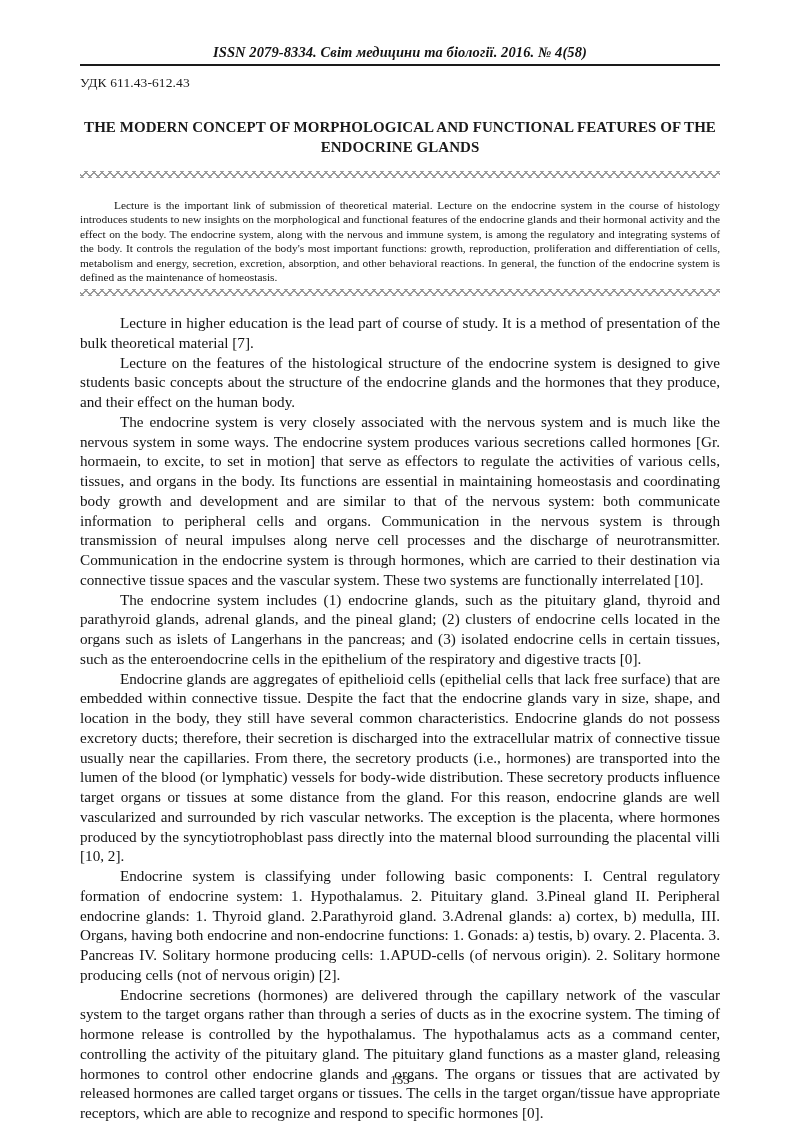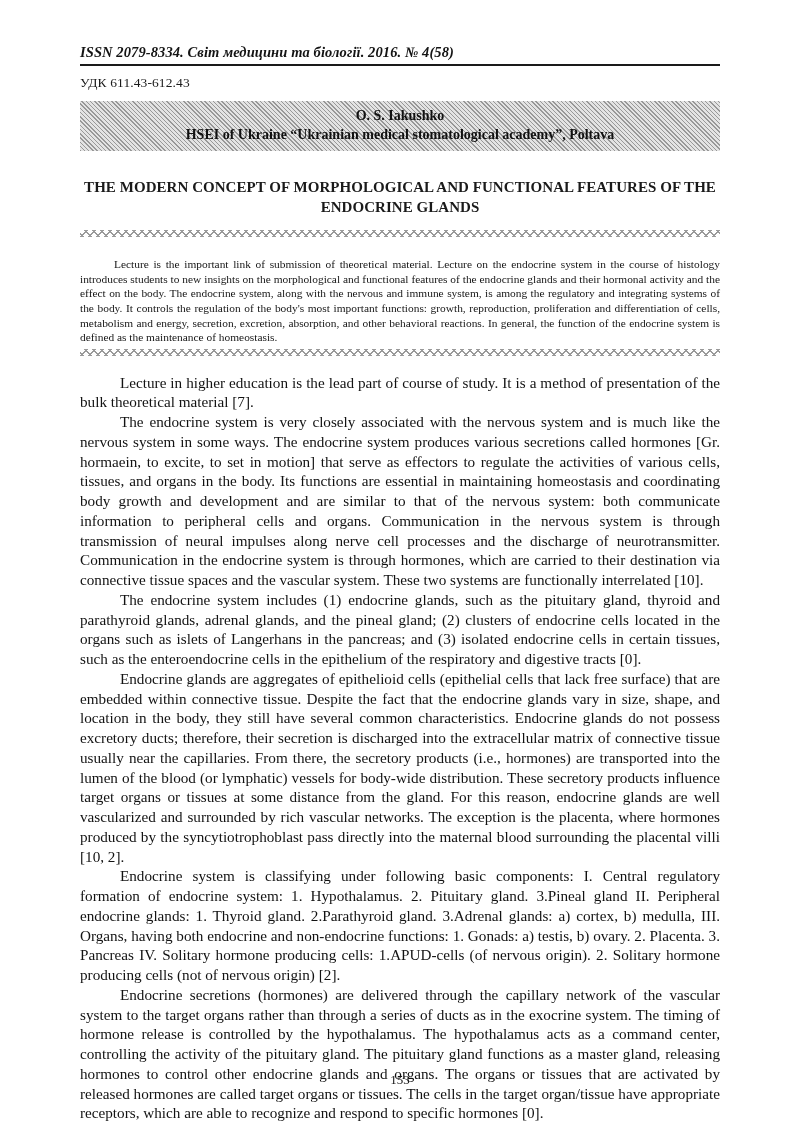--- a/index.html
+++ b/index.html
@@ -21,21 +21,21 @@
     left: 0; top: 0;
     width: 800px;
     height: 1132px;
     box-sizing: border-box;
     padding: 0 80px;
   }
 
   
   .runninghead {
     margin-top: 44px;
-    text-align: left;
+    text-align: center;
     font-style: italic;
     font-weight: bold;
     font-size: 14.5px;
     letter-spacing: 0.1px;
     color: #141414;
     padding-bottom: 3px;
   }
   .rule-thick {
     border-bottom: 2px solid #1a1a1a;
     margin-bottom: 1px;
@@ -147,37 +147,34 @@
 </head>
 <body>
 
 <div class="page">
 
   <div class="runninghead">ISSN 2079-8334. Світ медицини та біології. 2016. № 4(58)</div>
   <div class="rule-thick"></div>
 
   <div class="udk">УДК 611.43-612.43</div>
 
-  <div class="author-block">
-    <div class="author-name">O. S. Iakushko</div>
-    <div class="author-affil">HSEI of Ukraine “Ukrainian medical stomatological academy”, Poltava</div>
-  </div>
 
   <div class="art-title">THE MODERN CONCEPT OF MORPHOLOGICAL AND FUNCTIONAL FEATURES OF THE ENDOCRINE GLANDS</div>
 
   <div class="zigzag"></div>
 
   <div class="abstract">
     <p>Lecture is the important link of submission of theoretical material. Lecture on the endocrine system in the course of histology introduces students to new insights on the morphological and functional features of the endocrine glands and their hormonal activity and the effect on the body. The endocrine system, along with the nervous and immune system, is among the regulatory and integrating systems of the body. It controls the regulation of the body's most important functions: growth, reproduction, proliferation and differentiation of cells, metabolism and energy, secretion, excretion, absorption, and other behavioral reactions. In general, the function of the endocrine system is defined as the maintenance of homeostasis.</p>
   </div>
 
   <div class="zigzag bottom"></div>
 
   <div class="body">
     <p>Lecture in higher education is the lead part of course of study. It is a method of presentation of the bulk theoretical material [7].</p>
+    <p>Lecture on the features of the histological structure of the endocrine system is designed to give students basic concepts about the structure of the endocrine glands and the hormones that they produce, and their effect on the human body.</p>
     <p>The endocrine system is very closely associated with the nervous system and is much like the nervous system in some ways. The endocrine system produces various secretions called hormones [Gr. hormaein, to excite, to set in motion] that serve as effectors to regulate the activities of various cells, tissues, and organs in the body. Its functions are essential in maintaining homeostasis and coordinating body growth and development and are similar to that of the nervous system: both communicate information to peripheral cells and organs. Communication in the nervous system is through transmission of neural impulses along nerve cell processes and the discharge of neurotransmitter. Communication in the endocrine system is through hormones, which are carried to their destination via connective tissue spaces and the vascular system. These two systems are functionally interrelated [10].</p>
     <p>The endocrine system includes (1) endocrine glands, such as the pituitary gland, thyroid and parathyroid glands, adrenal glands, and the pineal gland; (2) clusters of endocrine cells located in the organs such as islets of Langerhans in the pancreas; and (3) isolated endocrine cells in certain tissues, such as the enteroendocrine cells in the epithelium of the respiratory and digestive tracts [0].</p>
     <p>Endocrine glands are aggregates of epithelioid cells (epithelial cells that lack free surface) that are embedded within connective tissue. Despite the fact that the endocrine glands vary in size, shape, and location in the body, they still have several common characteristics. Endocrine glands do not possess excretory ducts; therefore, their secretion is discharged into the extracellular matrix of connective tissue usually near the capillaries. From there, the secretory products (i.e., hormones) are transported into the lumen of the blood (or lymphatic) vessels for body-wide distribution. These secretory products influence target organs or tissues at some distance from the gland. For this reason, endocrine glands are well vascularized and surrounded by rich vascular networks. The exception is the placenta, where hormones produced by the syncytiotrophoblast pass directly into the maternal blood surrounding the placental villi [10, 2].</p>
     <p>Endocrine system is classifying under following basic components: I. Central regulatory formation of endocrine system: 1. Hypothalamus. 2. Pituitary gland. 3.Pineal gland II. Peripheral endocrine glands: 1. Thyroid gland. 2.Parathyroid gland. 3.Adrenal glands: a) cortex, b) medulla, III. Organs, having both endocrine and non-endocrine functions: 1. Gonads: a) testis, b) ovary. 2. Placenta. 3. Pancreas IV. Solitary hormone producing cells: 1.APUD-cells (of nervous origin). 2. Solitary hormone producing cells (not of nervous origin) [2].</p>
     <p>Endocrine secretions (hormones) are delivered through the capillary network of the vascular system to the target organs rather than through a series of ducts as in the exocrine system. The timing of hormone release is controlled by the hypothalamus. The hypothalamus acts as a command center, controlling the activity of the pituitary gland. The pituitary gland functions as a master gland, releasing hormones to control other endocrine glands and organs. The organs or tissues that are activated by released hormones are called target organs or tissues. The cells in the target organ/tissue have appropriate receptors, which are able to recognize and respond to specific hormones [0].</p>
   </div>
 
   <div class="folio">153</div>
 
 </div>

